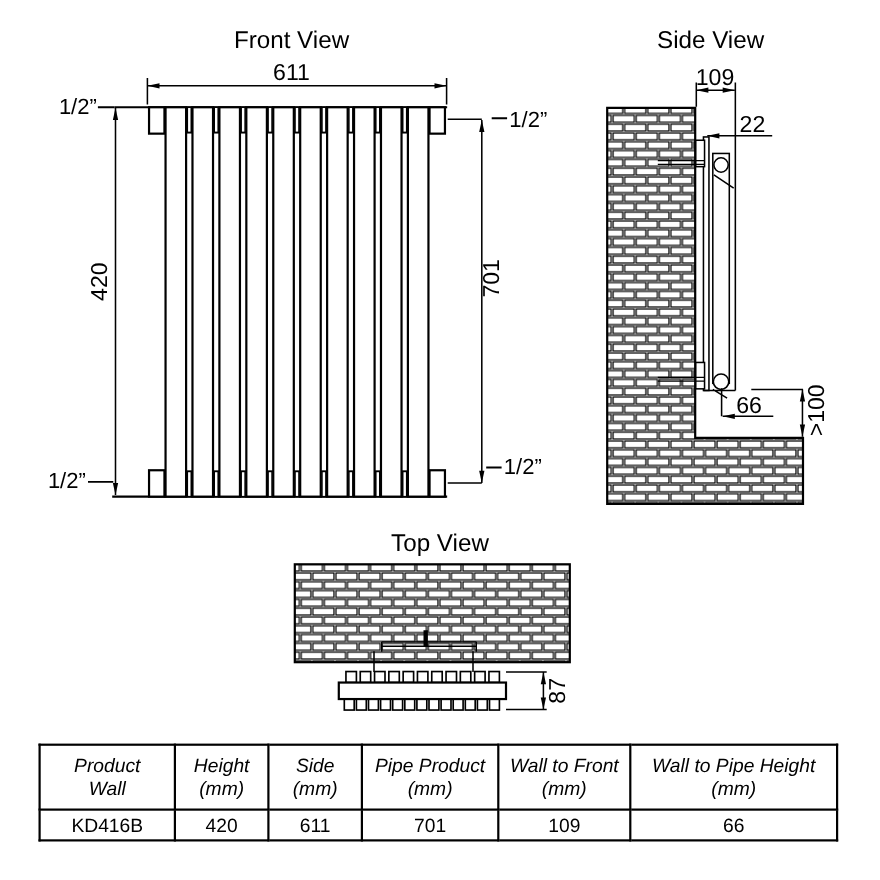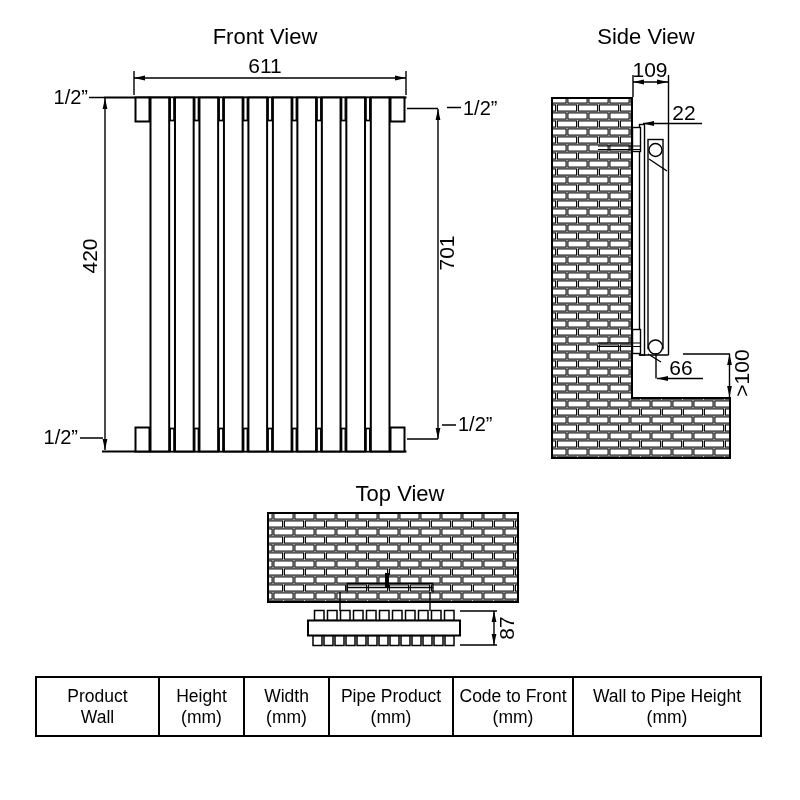--- a/index.html
+++ b/index.html
@@ -6,21 +6,21 @@
   body{width:800px;height:800px;position:relative;font-family:"Liberation Sans",sans-serif;}
   #drawing{position:absolute;left:0;top:0;}
   svg text{fill:#000;font-family:"Liberation Sans",sans-serif;}
   .view-title{font-size:22px;}
   .dim-label{font-size:21px;}
   .conn-label{font-size:20px;}
   
   #spec-table{position:absolute;left:35px;top:676px;border-collapse:collapse;table-layout:fixed;
               font-size:17.5px;color:#000;text-align:center;}
   #spec-table td{border:2px solid #000;padding:0;vertical-align:middle;line-height:21px;}
-  #spec-table .hdr-row td{height:57px;}
+  #spec-table .hdr-row td{height:57px;font-style:italic;}
   #spec-table .val-row td{height:26px;}
 </style>
 </head>
 <body>
 
 <svg id="drawing" width="800" height="672" viewBox="0 0 800 672">
   <defs>
     <pattern id="brick" width="21" height="16" patternUnits="userSpaceOnUse">
       <rect width="21" height="16" fill="#fff"></rect>
       <rect x="0.9" y="0.9" width="19.2" height="6.2" fill="#fff" stroke="#000" stroke-width="1.1"></rect>
@@ -204,30 +204,38 @@
     <tr class="hdr-row">
       <td>
         <div>Product</div>
         <div>Wall</div>
       </td>
       <td>
         <div>Height</div>
         <div>(mm)</div>
       </td>
       <td>
-        <div>Width</div>
+        <div>Side</div>
         <div>(mm)</div>
       </td>
       <td>
         <div>Pipe Product</div>
         <div>(mm)</div>
       </td>
       <td>
-        <div>Code to Front</div>
+        <div>Wall to Front</div>
         <div>(mm)</div>
       </td>
       <td>
         <div>Wall to Pipe Height</div>
         <div>(mm)</div>
       </td>
+    </tr>
+    <tr class="val-row">
+      <td>KD416B</td>
+      <td>420</td>
+      <td>611</td>
+      <td>701</td>
+      <td>109</td>
+      <td>66</td>
     </tr>
   </tbody>
 </table>
 
 </body></html>

